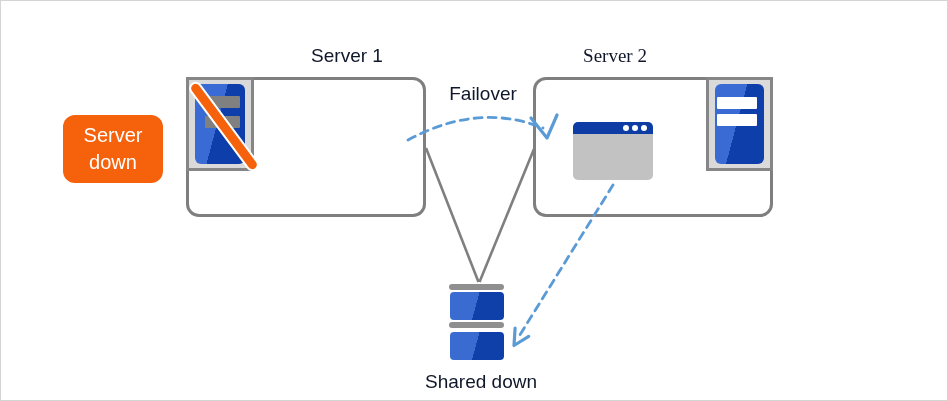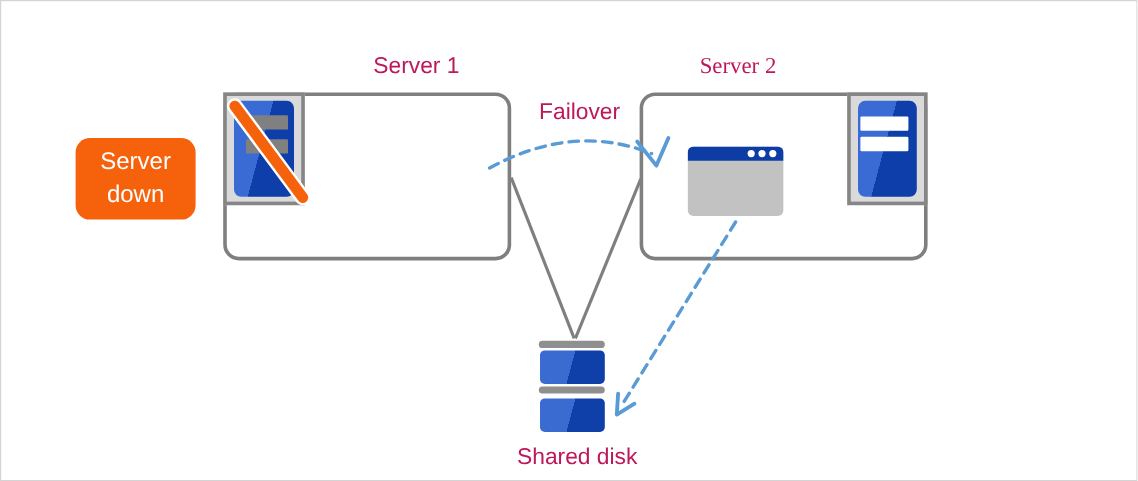--- a/index.html
+++ b/index.html
@@ -8,21 +8,21 @@
     width:948px;height:401px;
     box-sizing:border-box;
     border:1px solid #d4d4d4;
     background:#ffffff;
     font-family:"Liberation Sans", sans-serif;
     overflow:hidden;
   }
   .lbl{
     position:absolute;
     font-size:19px;
-    color:#be185d;
+    color:#0f172a;
     text-align:center;
     white-space:nowrap;
   }
   
   .group-box{
     position:absolute;
     box-sizing:border-box;
     width:240px;height:140px;
     border:3px solid #7f7f7f;
     border-radius:13px;
@@ -172,15 +172,15 @@
     </div>
     <div class="app-body"></div>
   </div>
 
   <div>
     <div class="disk-cap" style="top:283px;"></div>
     <div class="disk-platter" style="top:291px;"></div>
     <div class="disk-cap" style="top:321px;"></div>
     <div class="disk-platter" style="top:331px;"></div>
   </div>
-  <div class="lbl" style="left:400px;top:370px;width:160px;">Shared disk</div>
+  <div class="lbl" style="left:400px;top:370px;width:160px;">Shared down</div>
 
 </div>
 
 </body></html>

